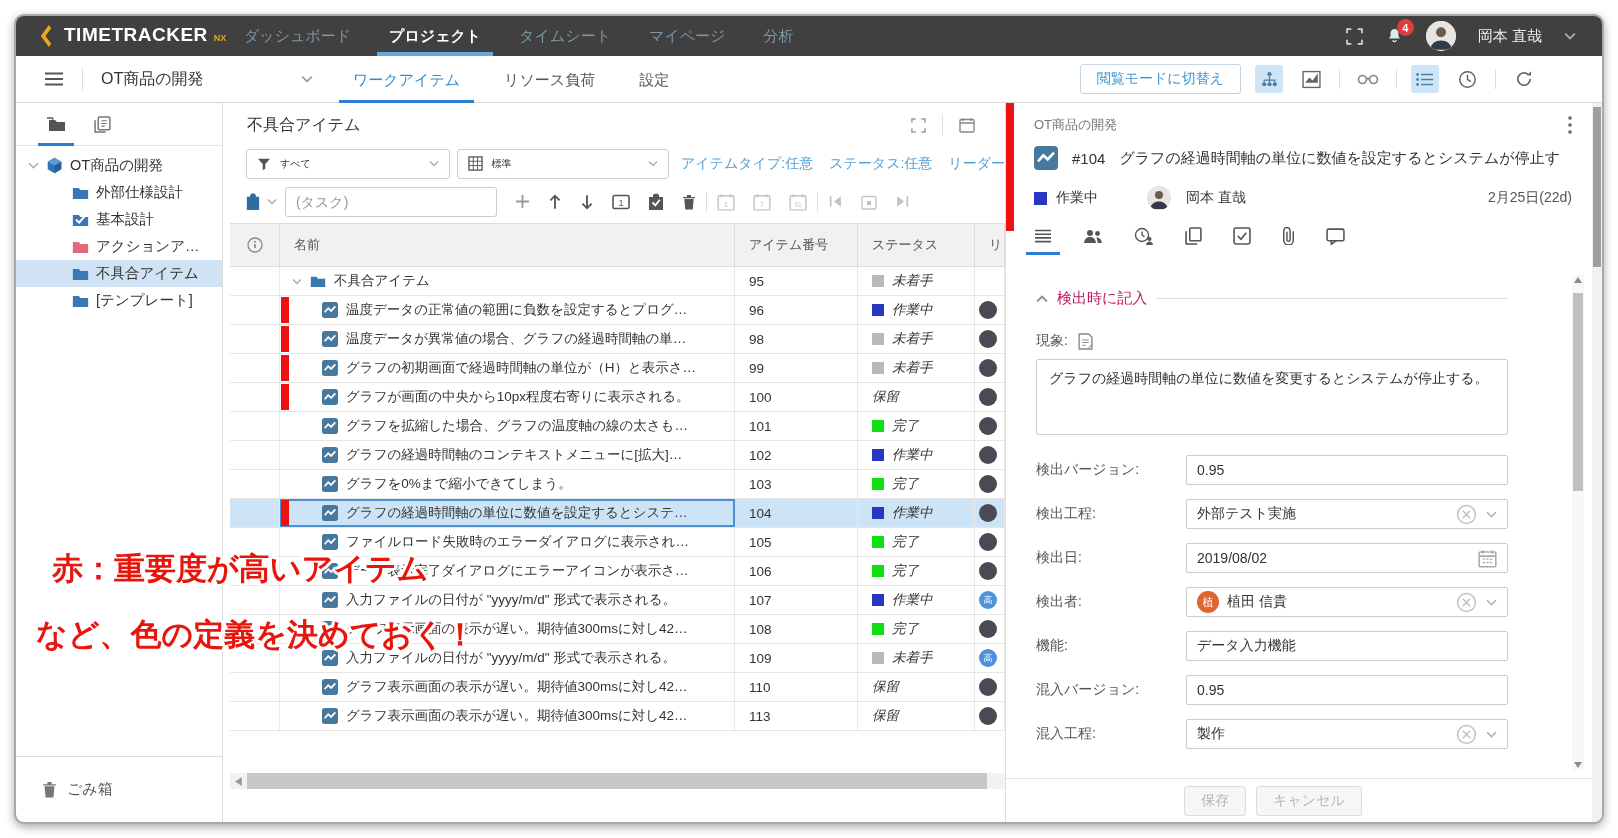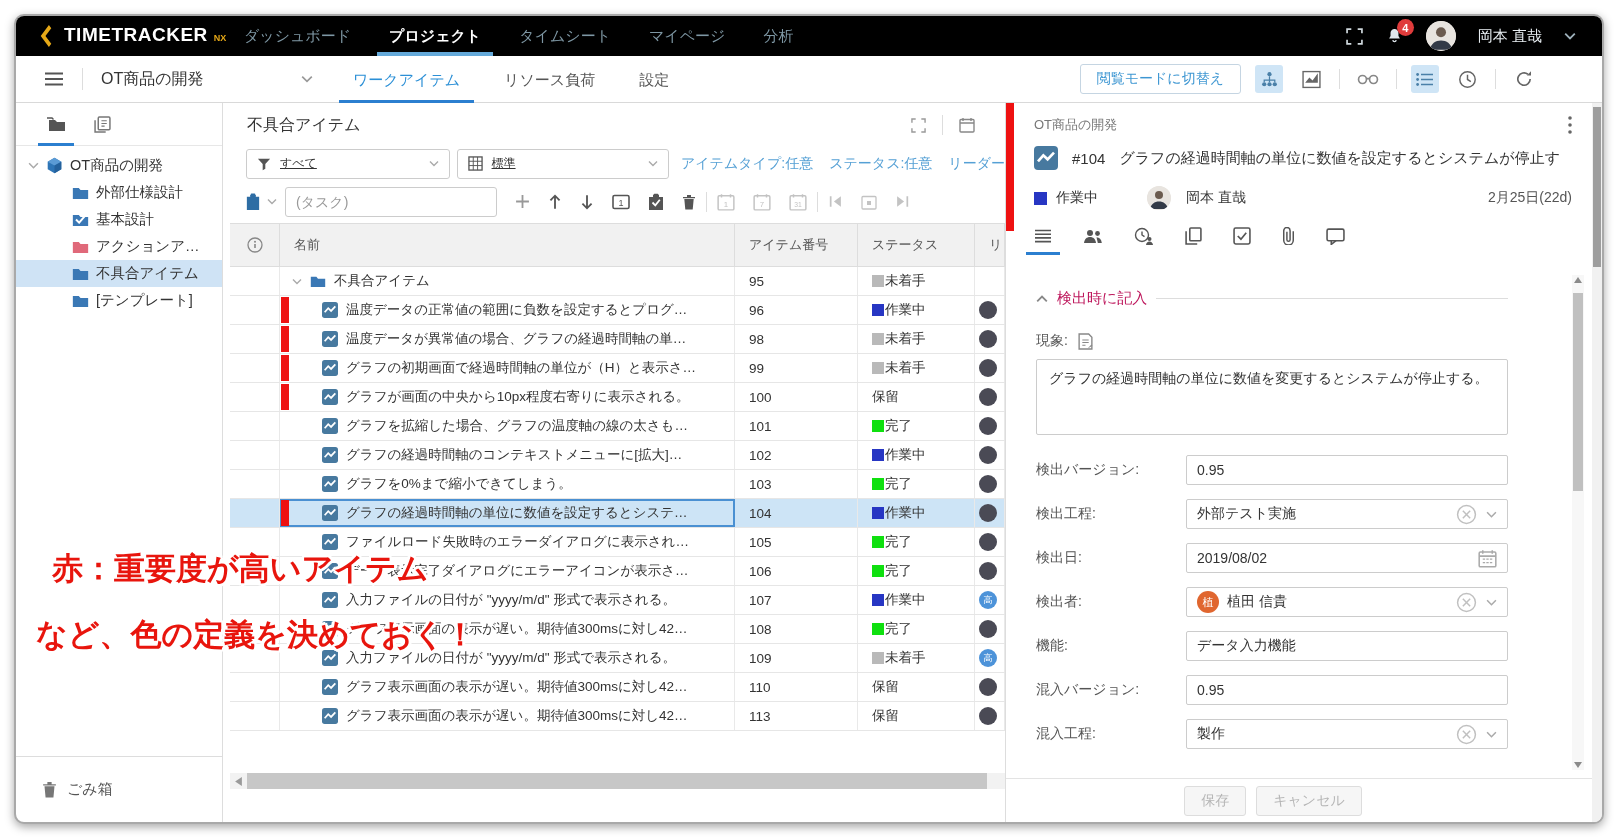--- a/index.html
+++ b/index.html
@@ -4,21 +4,21 @@
 <style>
   * { margin:0; padding:0; box-sizing:border-box; font-family:"Liberation Sans","DejaVu Sans",sans-serif; }
   html,body { width:1618px; height:838px; background:#fff; position:relative; overflow:hidden; }
   svg { display:block; }
 
   .frame { position:absolute; left:14px; top:14px; width:1590px; height:810px;
            border:2px solid #a9a9a9; border-radius:10px; overflow:hidden; background:#fff;
            box-shadow:0 3px 10px rgba(0,0,0,.35); }
 
   
-  .topbar { height:40px; background:#000000; display:flex; align-items:center; position:relative; }
+  .topbar { height:40px; background:#404040; display:flex; align-items:center; position:relative; }
   .logo { display:flex; align-items:baseline; gap:6px; padding-left:22px; width:228px; }
   .logo-ico { align-self:center; }
   .logo-text { color:#fff; font-weight:bold; font-size:19px; letter-spacing:.5px; }
   .logo-nx { color:#e6a817; font-weight:bold; font-size:9px; }
   .topnav { display:flex; gap:38px; height:40px; align-items:center; }
   .nav-item { color:#7e97a4; font-size:15px; cursor:default; position:relative; height:40px; line-height:40px; }
   .nav-item.active { color:#fff; font-weight:bold; }
   .nav-item.active::after { content:""; position:absolute; left:-12px; right:-12px; bottom:0; height:4px; background:#64a9d9; }
   .top-right { margin-left:auto; display:flex; align-items:center; gap:22px; padding-right:26px; }
   .bell-wrap { position:relative; }
@@ -58,21 +58,21 @@
   .t-folder { position:relative; width:17px; height:14px; }
   .s-bottom { position:absolute; bottom:0; left:0; right:0; height:66px; border-top:1px solid #ddd;
               display:flex; align-items:center; gap:10px; padding-left:26px; color:#555; font-size:15px; }
 
   
   .main { width:783px; border-right:1px solid #ddd; position:relative; overflow:hidden; background:#fff; }
   .m-title { height:44px; display:flex; align-items:center; padding:0 30px 0 24px; }
   .m-title-text { font-size:16px; color:#333; }
   .m-title-icons { margin-left:auto; display:flex; align-items:center; gap:16px; }
   .m-filter { height:33px; display:flex; align-items:center; padding-left:23px; }
-  .drop { height:30px; border:1px solid #ccc; border-radius:3px; display:flex; align-items:center; padding:0 10px; gap:9px; font-size:12px; color:#333; background:#fff;text-decoration:underline; }
+  .drop { height:30px; border:1px solid #ccc; border-radius:3px; display:flex; align-items:center; padding:0 10px; gap:9px; font-size:10px; color:#333; background:#fff; }
   .drop .dchev { margin-left:auto; }
   .qlinks { display:flex; gap:16px; margin-left:12px; white-space:nowrap; }
   .qlink { color:#55a0d5; font-size:14px; }
   .m-actions { height:43px; display:flex; align-items:center; padding-left:23px; gap:0; }
   .act-gap { width:18px; }
   .new-input { width:212px; height:30px; border:1px solid #ccc; border-radius:3px; font-size:14px; color:#333; padding:0 10px; margin-left:8px; }
   .new-input::placeholder { color:#999; }
   .act-sep { width:1px; height:20px; background:#ddd; margin:0 10px; }
   .m-thead,.wi-row { display:grid; grid-template-columns:50px 455px 123px 117px 1fr; margin-left:7px; }
   .m-thead { height:44px; background:#f1f1f1; border-top:1px solid #ddd; border-bottom:1px solid #ddd; font-size:13px; color:#555; }
@@ -82,21 +82,21 @@
   .wi-row>div { border-right:1px solid #e9e9e9; display:flex; align-items:center; overflow:hidden; }
   .wi-row.selected { background:#cde4f6; }
   .wi-row.selected .c-name { outline:2px solid #4a90d2; outline-offset:-2px; }
   .c-name { position:relative; }
   .redbar { position:absolute; left:1px; top:1px; bottom:1px; width:8px; background:#ee1111; }
   .tree-chev { margin-left:12px; }
   .row-folder-ico { margin-left:8px; }
   .chart-ico { margin-left:42px; }
   .row-label { margin-left:8px; white-space:nowrap; }
   .c-num { padding-left:14px; }
-  .c-status { padding-left:14px; gap:1px; }
+  .c-status { padding-left:14px; gap:8px;font-style:italic; }
   .st-sq { width:12px; height:12px; display:inline-block; }
   .mini-avatar { width:18px; height:18px; border-radius:50%; margin-left:4px; flex:none;
                  color:#fff; font-size:9px; display:flex; align-items:center; justify-content:center; }
   .hscroll { position:absolute; top:670px; left:7px; right:0; height:16px; background:#f2f2f2; display:flex; align-items:center; }
   .hthumb { height:16px; background:#c7c7c7; flex:1; margin-right:18px; }
 
   
   .detail { width:586px; position:relative; background:#fff; }
   .d-redbar { position:absolute; left:0; top:0; width:8px; height:128px; background:#ee1111; }
   .d-head { padding:10px 20px 0 28px; }

